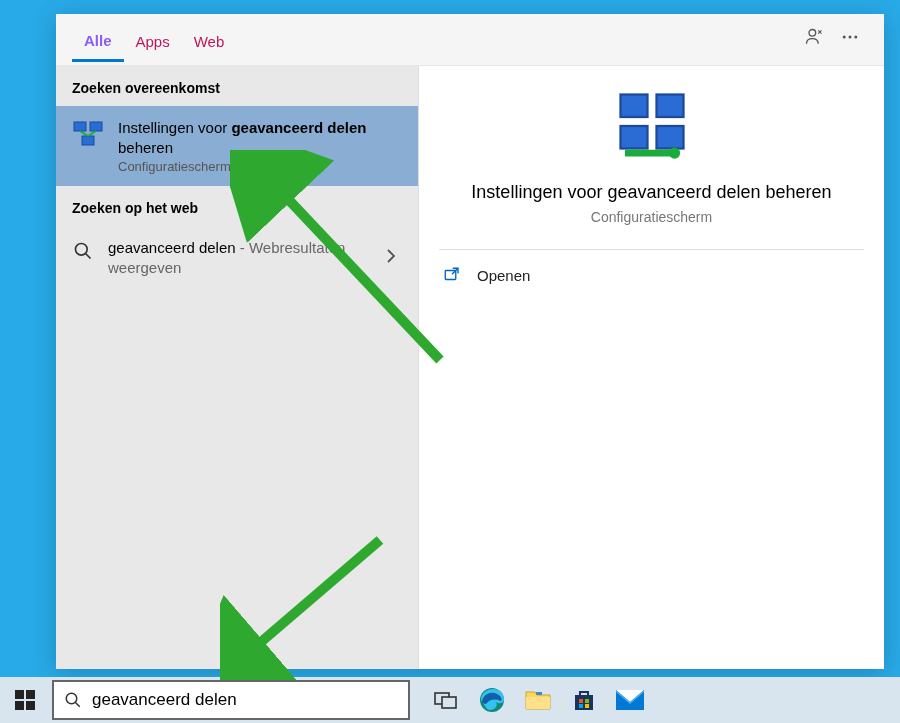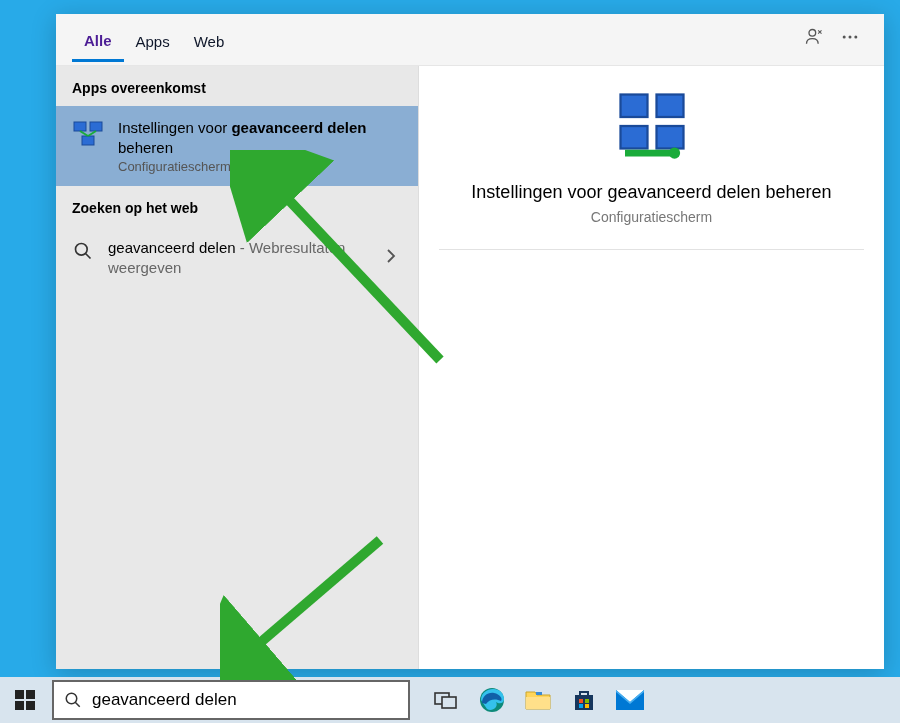--- a/index.html
+++ b/index.html
@@ -21,26 +21,26 @@
     width: 828px; height: 52px;
     background: #f5f5f5;
     display: flex;
     align-items: center;
     padding: 0 16px;
     border-bottom: 1px solid #e6e6e6;
     z-index: 3;
   }
   .tab {
     font-size: 15px;
-    color: #0f172a;
+    color: #be185d;
     padding: 14px 12px 10px 12px;
     cursor: pointer;
   }
   .tab.active {
-    color: #4c1d95;
+    color: #8b5cf6;
     font-weight: 600;
     border-bottom: 3px solid #0078d4;
   }
   .tab.more svg { margin-left: 4px; vertical-align: middle; }
   .tabs-spacer { flex: 1; }
   .titlebar-icon { width: 36px; text-align: center; color: #555; font-size: 18px; cursor: pointer; }
 
   
   .left-col {
     width: 362px;
@@ -148,21 +148,21 @@
         <circle cx="5" cy="12" r="1.8"></circle>
         <circle cx="12" cy="12" r="1.8"></circle>
         <circle cx="19" cy="12" r="1.8"></circle>
       </svg>
   </div>
 </div>
 
 <div class="search-panel">
 
   <div class="left-col">
-    <div class="section-header">Apps overeenkomst</div>
+    <div class="section-header">Zoeken overeenkomst</div>
 
     <div class="result-row selected">
       <div class="result-icon">
         <svg width="32" height="32" viewBox="0 0 32 32">
           <rect x="2" y="4" width="12" height="9" fill="#2b6cd4" stroke="#1a4a99"></rect>
           <rect x="18" y="4" width="12" height="9" fill="#2b6cd4" stroke="#1a4a99"></rect>
           <rect x="10" y="18" width="12" height="9" fill="#2b6cd4" stroke="#1a4a99"></rect>
           <line x1="8" y1="13" x2="16" y2="18" stroke="#1aab3a" stroke-width="2"></line>
           <line x1="24" y1="13" x2="16" y2="18" stroke="#1aab3a" stroke-width="2"></line>
         </svg>
@@ -206,20 +206,30 @@
           <rect x="2" y="16" width="12" height="10" fill="#2b6cd4" stroke="#1a4a99"></rect>
           <rect x="18" y="16" width="12" height="10" fill="#2b6cd4" stroke="#1a4a99"></rect>
           <line x1="4" y1="28" x2="28" y2="28" stroke="#1aab3a" stroke-width="3"></line>
           <circle cx="26" cy="28" r="2.5" fill="#1aab3a"></circle>
         </svg>
       </div>
       <div class="preview-title">Instellingen voor geavanceerd delen beheren</div>
       <div class="preview-sub">Configuratiescherm</div>
     </div>
     <div class="preview-sep"></div>
+    <div class="action-row">
+      <div class="action-icon">
+        <svg width="18" height="18" viewBox="0 0 24 24" fill="none" stroke="#0067c0" stroke-width="1.8">
+          <rect x="3" y="6" width="14" height="12" rx="1"></rect>
+          <path d="M13 3h7v7"></path>
+            <path d="M20 3l-8 8"></path>
+        </svg>
+      </div>
+      <span>Openen</span>
+    </div>
   </div>
 </div>
 
 <svg class="arrow-svg" style="left:230px; top:150px;" width="230" height="230" viewBox="0 0 230 230">
   <defs>
       <marker id="ah1" markerWidth="14" markerHeight="14" refX="3" refY="6" orient="auto">
         <path d="M0 0 L12 6 L0 12 Z" fill="#2fa82f"></path>
       </marker>
     </defs>
   <line x1="210" y1="210" x2="40" y2="30" stroke="#2fa82f" stroke-width="10" marker-end="url(#ah1)"></line>

